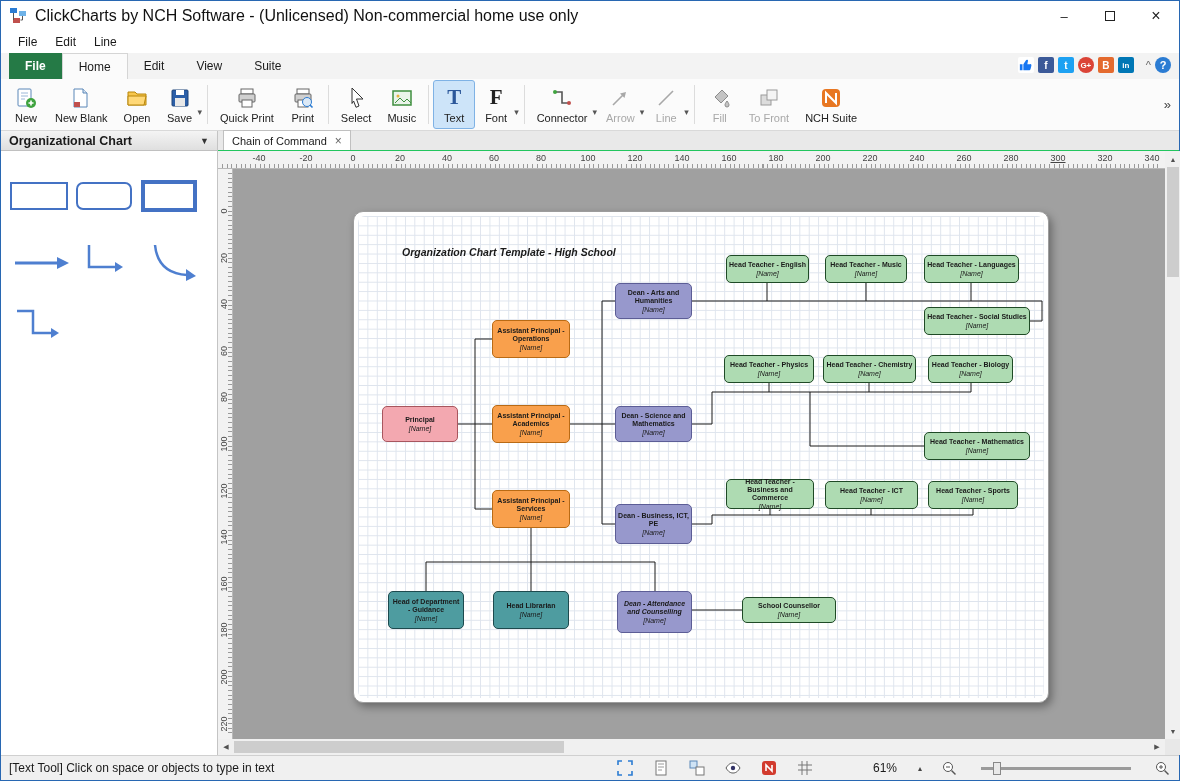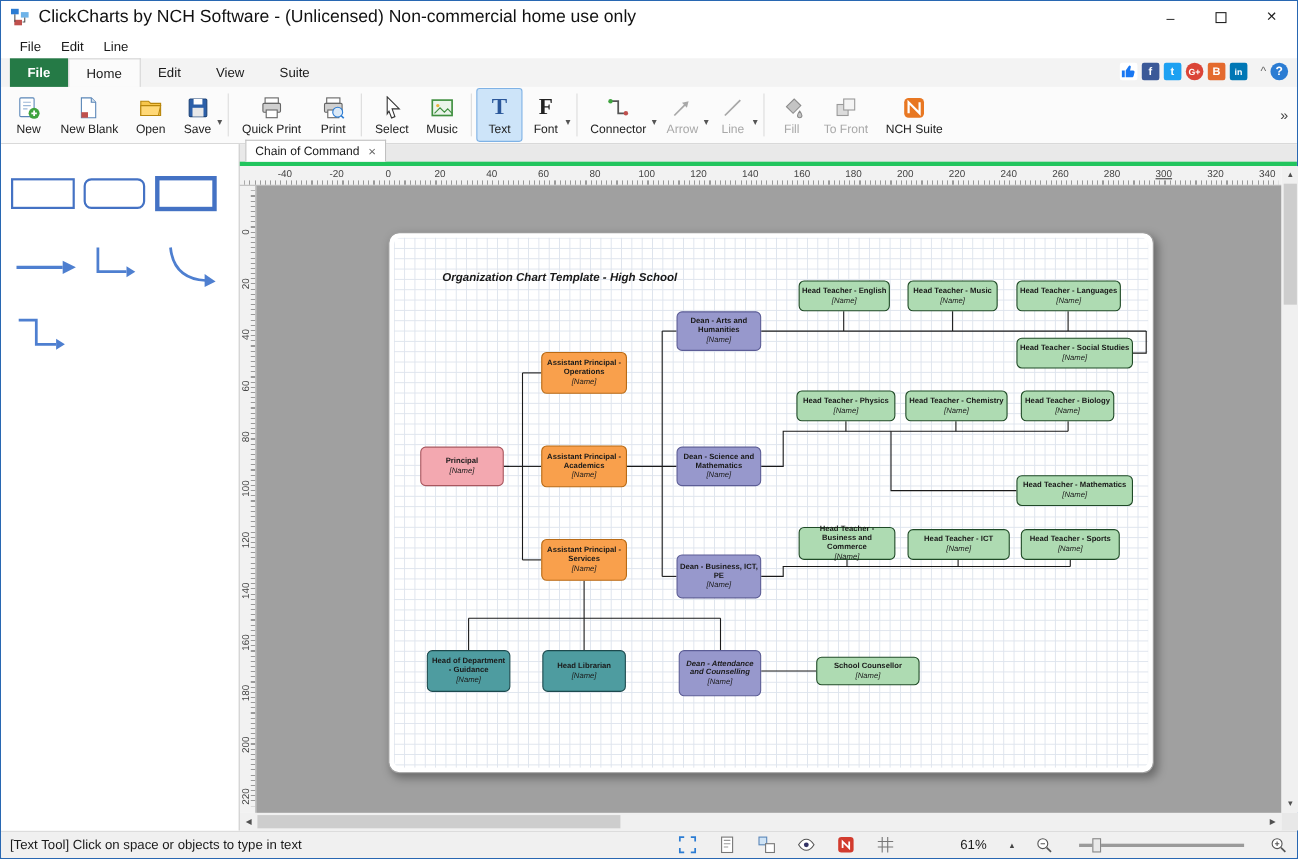--- a/index.html
+++ b/index.html
@@ -45,21 +45,21 @@
   .overflowbtn { margin-left:auto; align-self:center; color:#444; font-size:13px; padding:4px; }
 
   
   .main { position:relative; height:624px; flex:0 0 auto; background:#fff; }
 
   .leftpanel { position:absolute; left:0; top:0; width:217px; height:624px; background:#fff; border-right:1px solid #C4C4C4; }
   .lp-header { height:20px; background:linear-gradient(#F4F4F4,#DFDFDF); border-bottom:1px solid #C0C0C0; display:flex; align-items:center; padding:0 8px; }
   .lp-title { font-weight:bold; font-size:12.5px; }
   .lp-caret { margin-left:auto; font-size:9px; color:#333; }
 
-  .tabbar { position:absolute; left:217px; top:0; right:0; height:20px; background:#E9E9E9; border-bottom:4px solid #22c55e; display:flex; align-items:flex-end; }
+  .tabbar { position:absolute; left:217px; top:0; right:0; height:20px; background:#E9E9E9; border-bottom:1px solid #22c55e; display:flex; align-items:flex-end; }
   .doctab { height:20px; background:#fff; border:1px solid #C0C0C0; border-bottom:none; display:flex; align-items:center; gap:8px; padding:0 8px; margin-left:5px; font-size:11px; }
   .tabclose { color:#666; font-size:12px; }
 
   .hruler { position:absolute; left:217px; top:20px; width:947px; height:18px; background:#F2F2F2; border-bottom:1px solid #B9B9B9;
     background-image:repeating-linear-gradient(90deg,#9a9a9a 0 1px,transparent 1px 4.7px);
     background-size:940px 4px; background-position:4px bottom; background-repeat:no-repeat; }
   .hnum { position:absolute; top:2px; transform:translateX(-50%); font-size:9px; color:#444; }
   .vruler { position:absolute; left:217px; top:38px; width:15px; height:570px; background:#F2F2F2; border-right:1px solid #B9B9B9;
     background-image:repeating-linear-gradient(180deg,#9a9a9a 0 1px,transparent 1px 4.7px);
     background-size:4px 560px; background-position:right 0 top 4px; background-repeat:no-repeat; }
@@ -346,20 +346,24 @@
       </span>
       <span class="tlabel">NCH Suite</span>
     </div>
 
     <span class="overflowbtn">»</span>
   </div>
 
   <div class="main">
 
     <div class="leftpanel">
+      <div class="lp-header">
+        <span class="lp-title">Organizational Chart</span>
+        <span class="lp-caret">▼</span>
+      </div>
       <svg class="shapes-svg" width="208" height="200" viewBox="0 0 208 200">
         <g>
             <rect x="6" y="20" width="56" height="26" fill="#fff" stroke="#4472C4" stroke-width="2"></rect>
           </g>
         <g>
             <rect x="72" y="20" width="54" height="26" rx="6" fill="#fff" stroke="#4472C4" stroke-width="2"></rect>
           </g>
         <g>
             <rect x="138" y="19" width="52" height="28" fill="#fff" stroke="#4472C4" stroke-width="4"></rect>
           </g>

